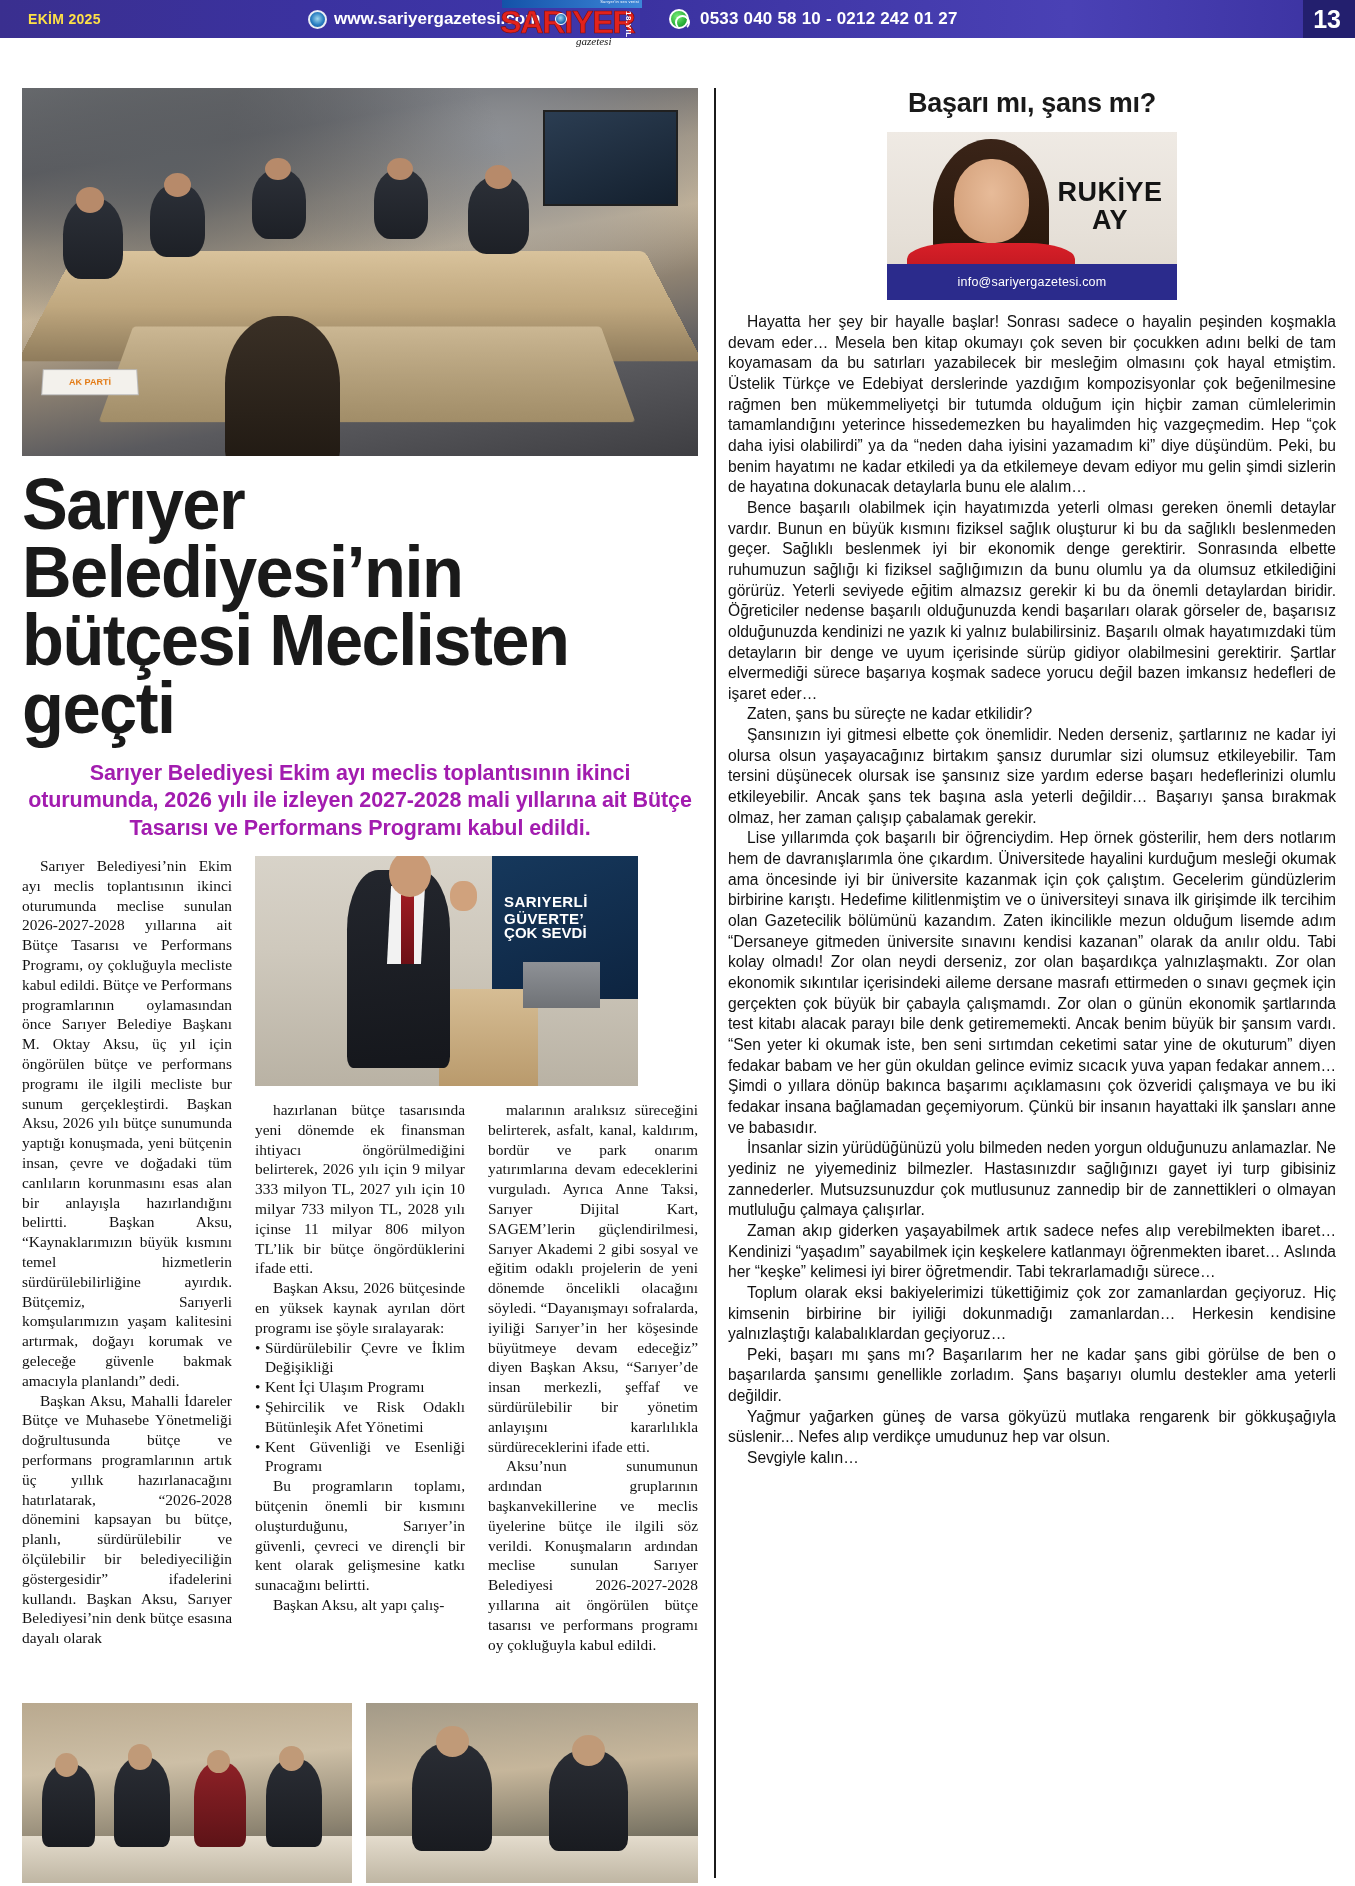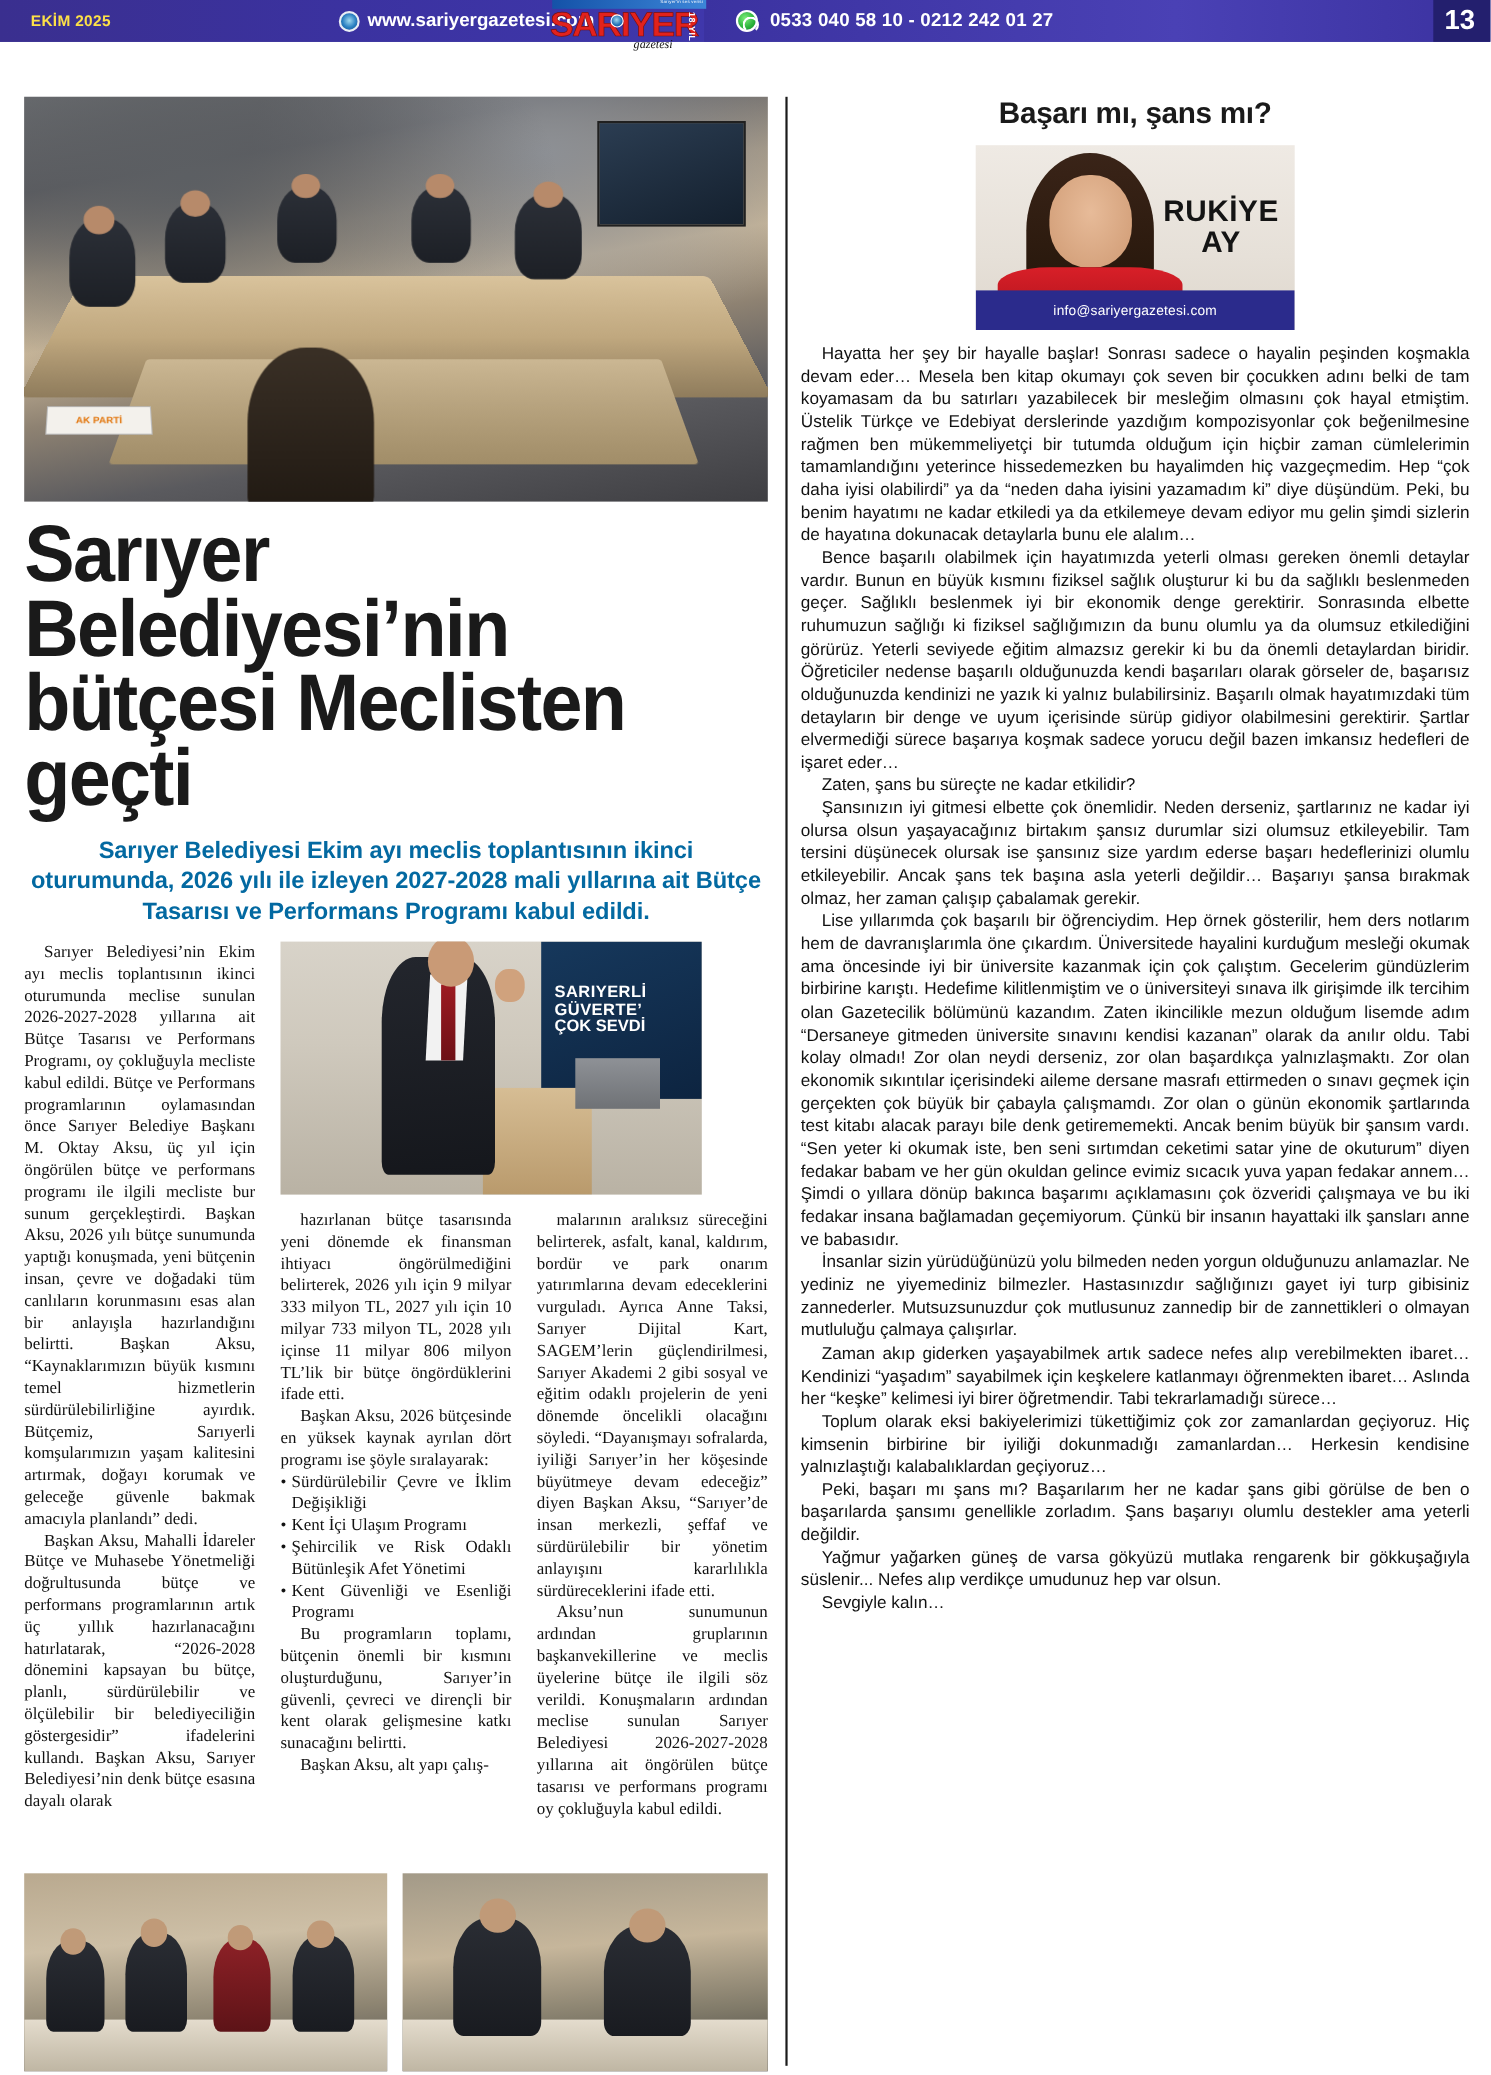--- a/index.html
+++ b/index.html
@@ -178,21 +178,21 @@
     transform: scaleX(0.94);
     transform-origin: left top;
     width: 720px;
   }
 
   .standfirst {
     font-family: "Liberation Sans", sans-serif;
     font-weight: bold;
     font-size: 21.5px;
     line-height: 1.28;
-    color: #0369a1;
+    color: #a21caf;
     text-align: center;
     margin-top: 18px;
     width: 676px;
     letter-spacing: -.1px;
   }
 
   
   .body3 {
     position: relative;
     margin-top: 14px;

